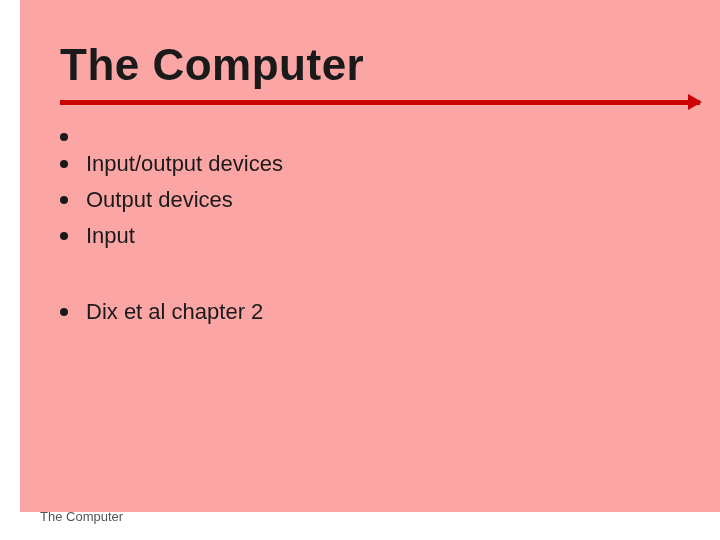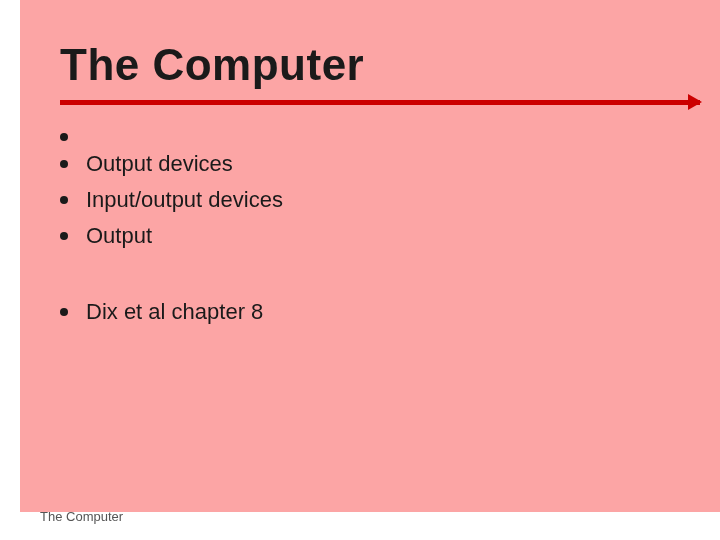--- a/index.html
+++ b/index.html
@@ -105,34 +105,34 @@
   <div class="title">The Computer</div>
 
   <div class="red-divider"></div>
 
   <ul class="bullet-list">
     <li>
       <span class="bullet-dot"></span>
     </li>
     <li>
       <span class="bullet-dot"></span>
+      <span>Input/output devices</span>
+    </li>
+    <li>
+      <span class="bullet-dot"></span>
       <span>Output devices</span>
     </li>
     <li>
       <span class="bullet-dot"></span>
-      <span>Input/output devices</span>
-    </li>
-    <li>
-      <span class="bullet-dot"></span>
-      <span>Output</span>
+      <span>Input</span>
     </li>
   </ul>
 
   <ul class="secondary-list">
     <li>
       <span class="bullet-dot"></span>
-      <span>Dix et al chapter 8</span>
+      <span>Dix et al chapter 2</span>
     </li>
   </ul>
 
   <div class="footer-text">The Computer</div>
 
 </div>
 
 </body></html>

